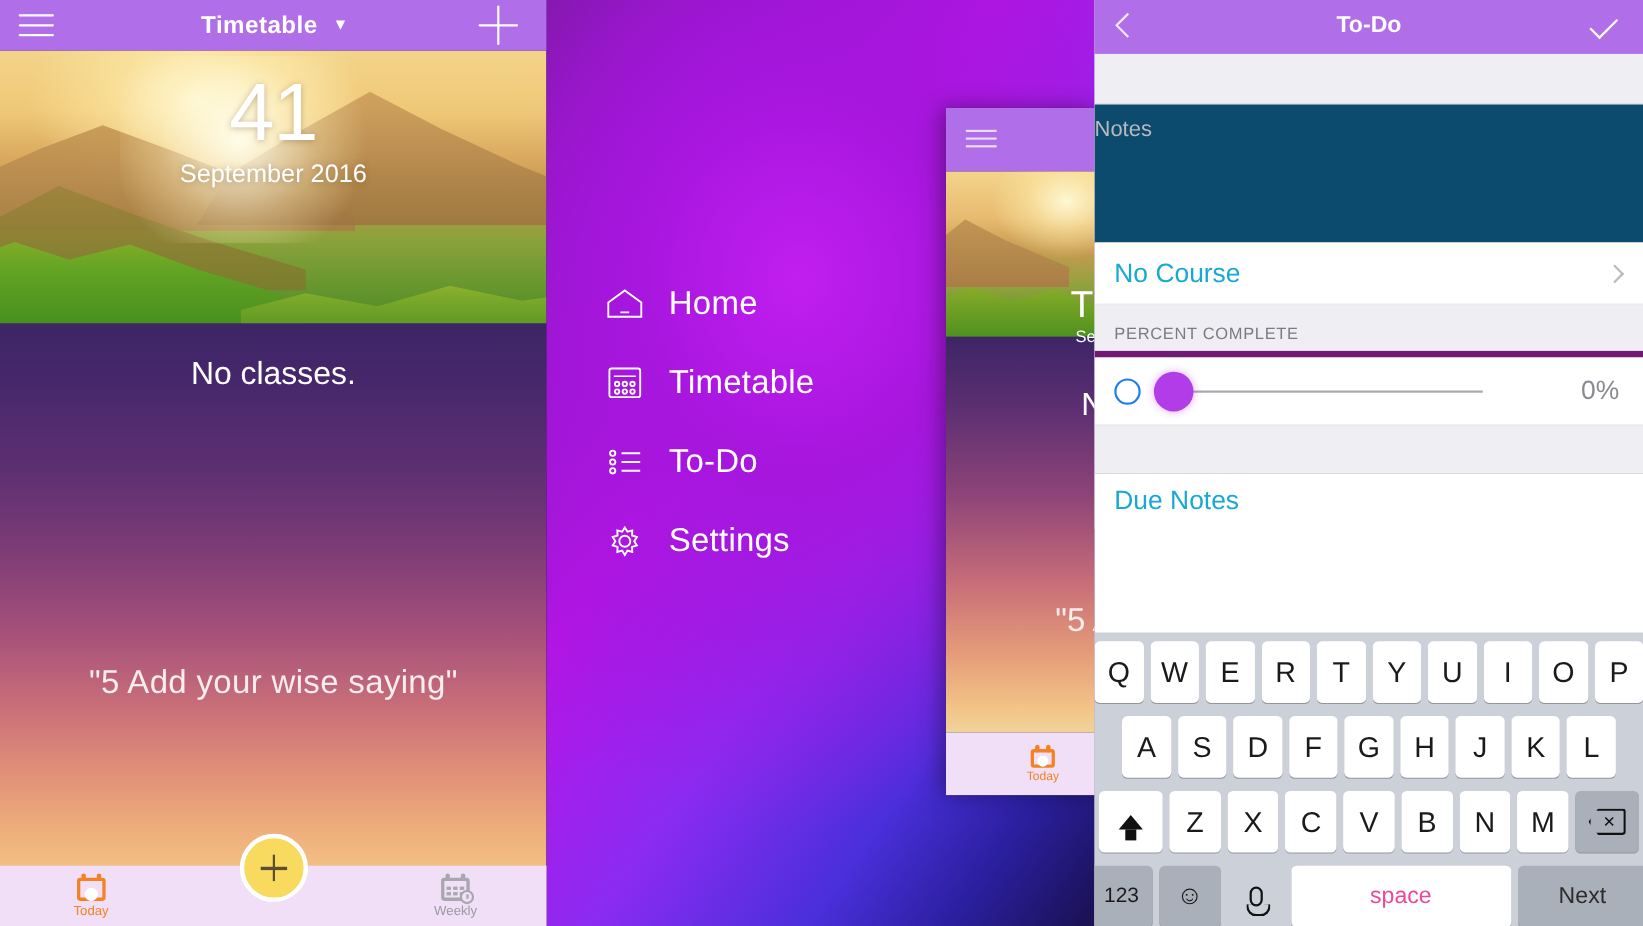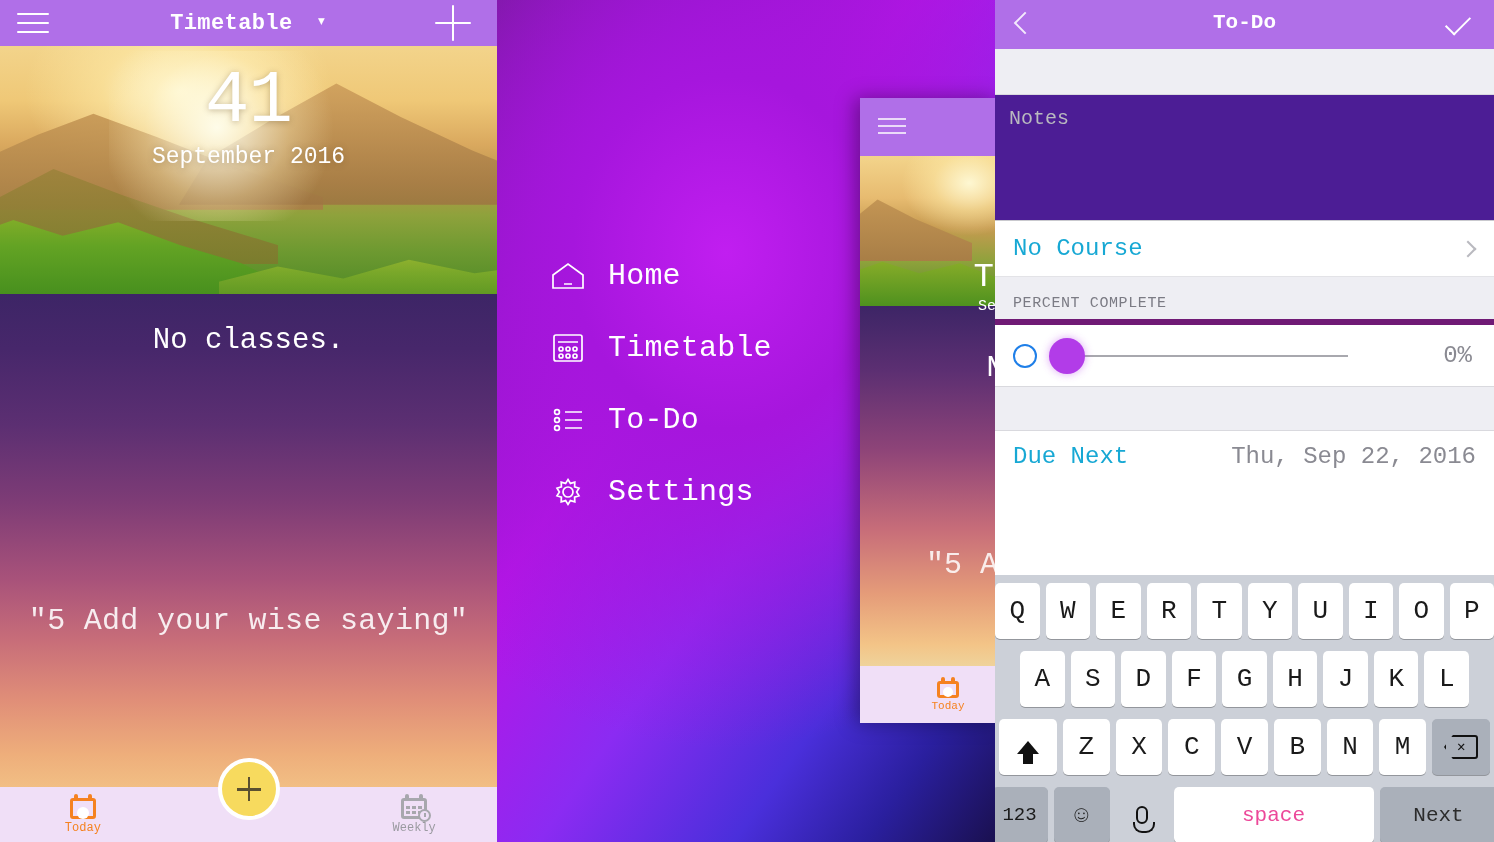--- a/index.html
+++ b/index.html
@@ -2,21 +2,21 @@
 <html><head>
 <meta charset="utf-8">
 <style>
   * { box-sizing: border-box; margin: 0; padding: 0; }
   html, body {
     width: 1494px; height: 842px;
     overflow: hidden;
     background: #000;
     font-family: "Liberation Sans", sans-serif;
   }
-  .screen { position: relative; width: 1494px; height: 826px; display: flex; font-family: Liberation Mono, monospace; }
+  .screen { position: relative; width: 1494px; height: 826px; display: flex; }
 
   
   .panel1 { position: relative; width: 497px; height: 842px; overflow: hidden; background: #3b2560; }
 
   .navbar {
     position: absolute; top: 0; left: 0; right: 0; height: 46px;
     background: #b06fe8;
     display: flex; align-items: center; z-index: 10;
   }
   .nav-ham { position: absolute; left: 17px; top: 50%; transform: translateY(-50%);
@@ -180,22 +180,22 @@
         height:11px; border-left:2.5px solid #fff; border-bottom:2.5px solid #fff;
         transform:rotate(-45deg); }
 
   .gapbar { height:46px; background:#eeeef3; border-bottom:1px solid #d9d9de; }
 
   .row-title { height:54px; background:#fff; border-bottom:1px solid #e3e3e7;
                display:flex; align-items:center; padding:0 18px; position:relative; }
   .caret { position:absolute; left:17px; top:13px; width:2px; height:30px; background:#2f6fdb; }
   .row-title .ph { color:#b9b9bf; font-size:24px; margin-left:4px; }
 
-  .row-notes { height:126px; background:#4c1d95; border-bottom:1px solid #c9c9ce;
-               padding:12px 14px; }
+  .row-notes { height:126px; background:#0c4a6e; border-bottom:1px solid #c9c9ce;
+               padding:12px 0; }
   .row-notes .ph { color:#b9b9bf; font-size:20px; }
 
   .row-course { height:56px; background:#fff; border-bottom:1px solid #e3e3e7;
                 display:flex; align-items:center; justify-content:space-between;
                 padding:0 20px 0 18px; }
   .row-course .lbl { color:#17a8d4; font-size:24px; }
   .chevr { width:12px; height:12px; border-right:2.5px solid #b9b9bf;
            border-top:2.5px solid #b9b9bf; transform:rotate(45deg); }
 
   .sec-head { height:48px; background:#eeeef3; display:flex; align-items:flex-end;
@@ -441,22 +441,21 @@
       <span class="track">
         <span class="line"></span>
         <span class="thumb"></span>
       </span>
       <span class="pct">0%</span>
     </div>
 
     <div class="spacer2"></div>
 
     <div class="row-due">
-      <span class="lbl">Due Next</span>
-      <span class="val">Thu, Sep 22, 2016</span>
+      <span class="lbl">Due Notes</span>
     </div>
 
     <div class="kb">
       <div class="kbrow r1">
         <span class="key">Q</span>
         <span class="key">W</span>
         <span class="key">E</span>
         <span class="key">R</span>
         <span class="key">T</span>
         <span class="key">Y</span>

